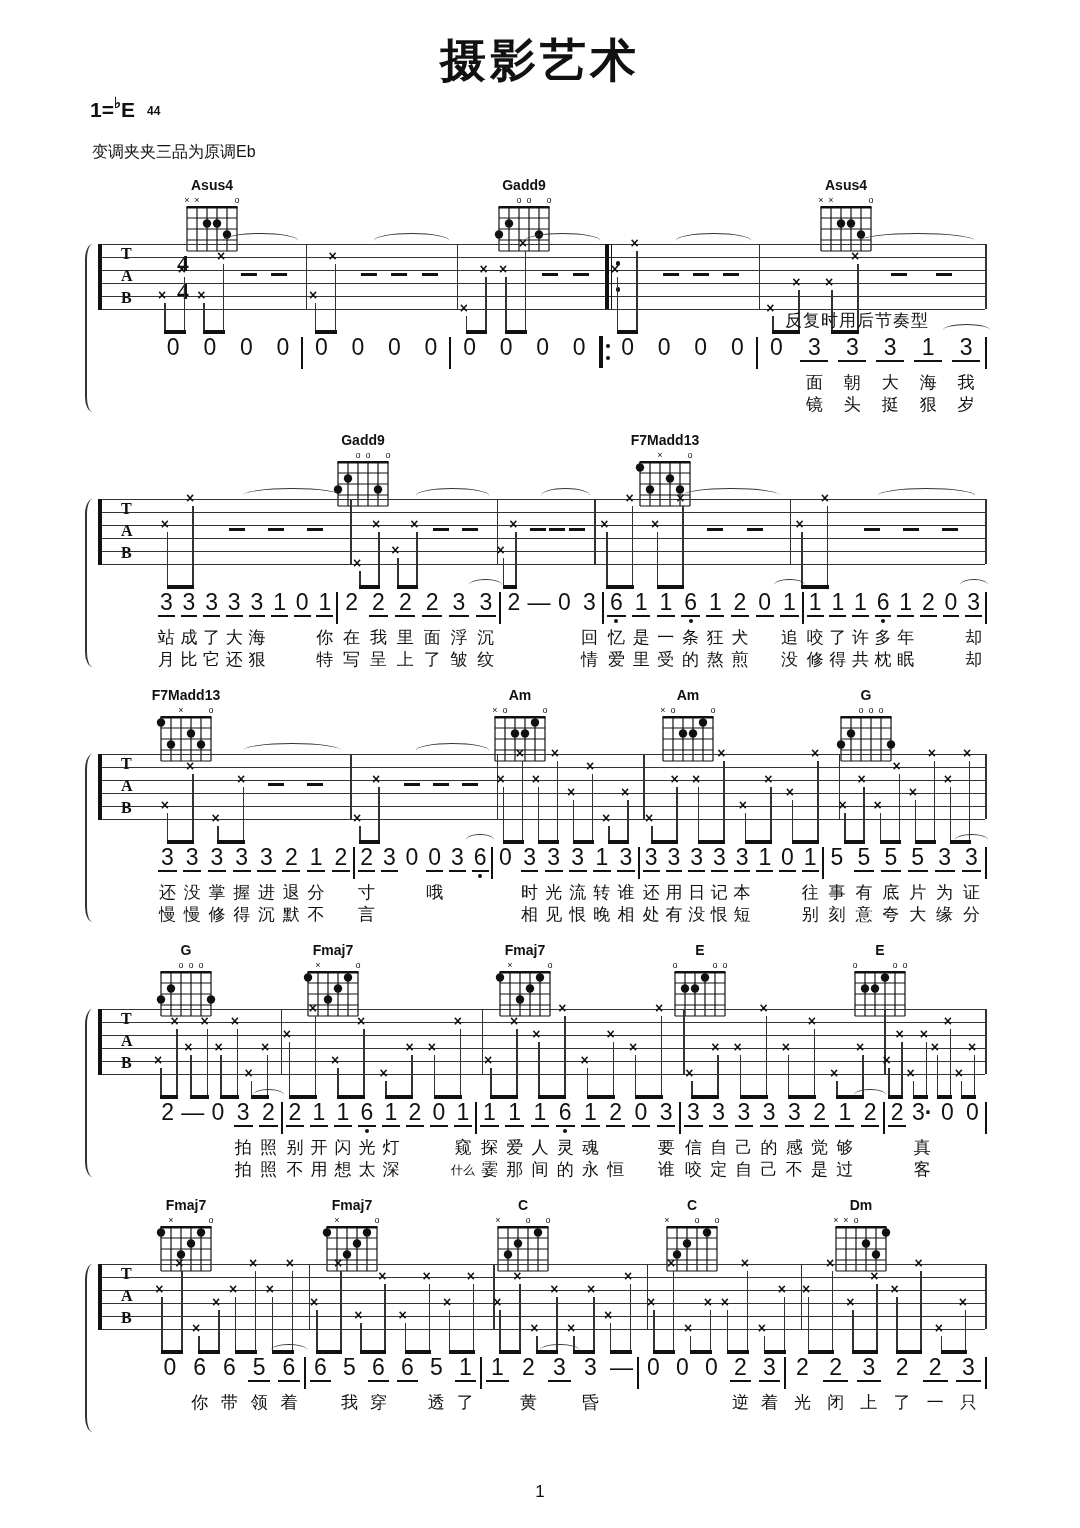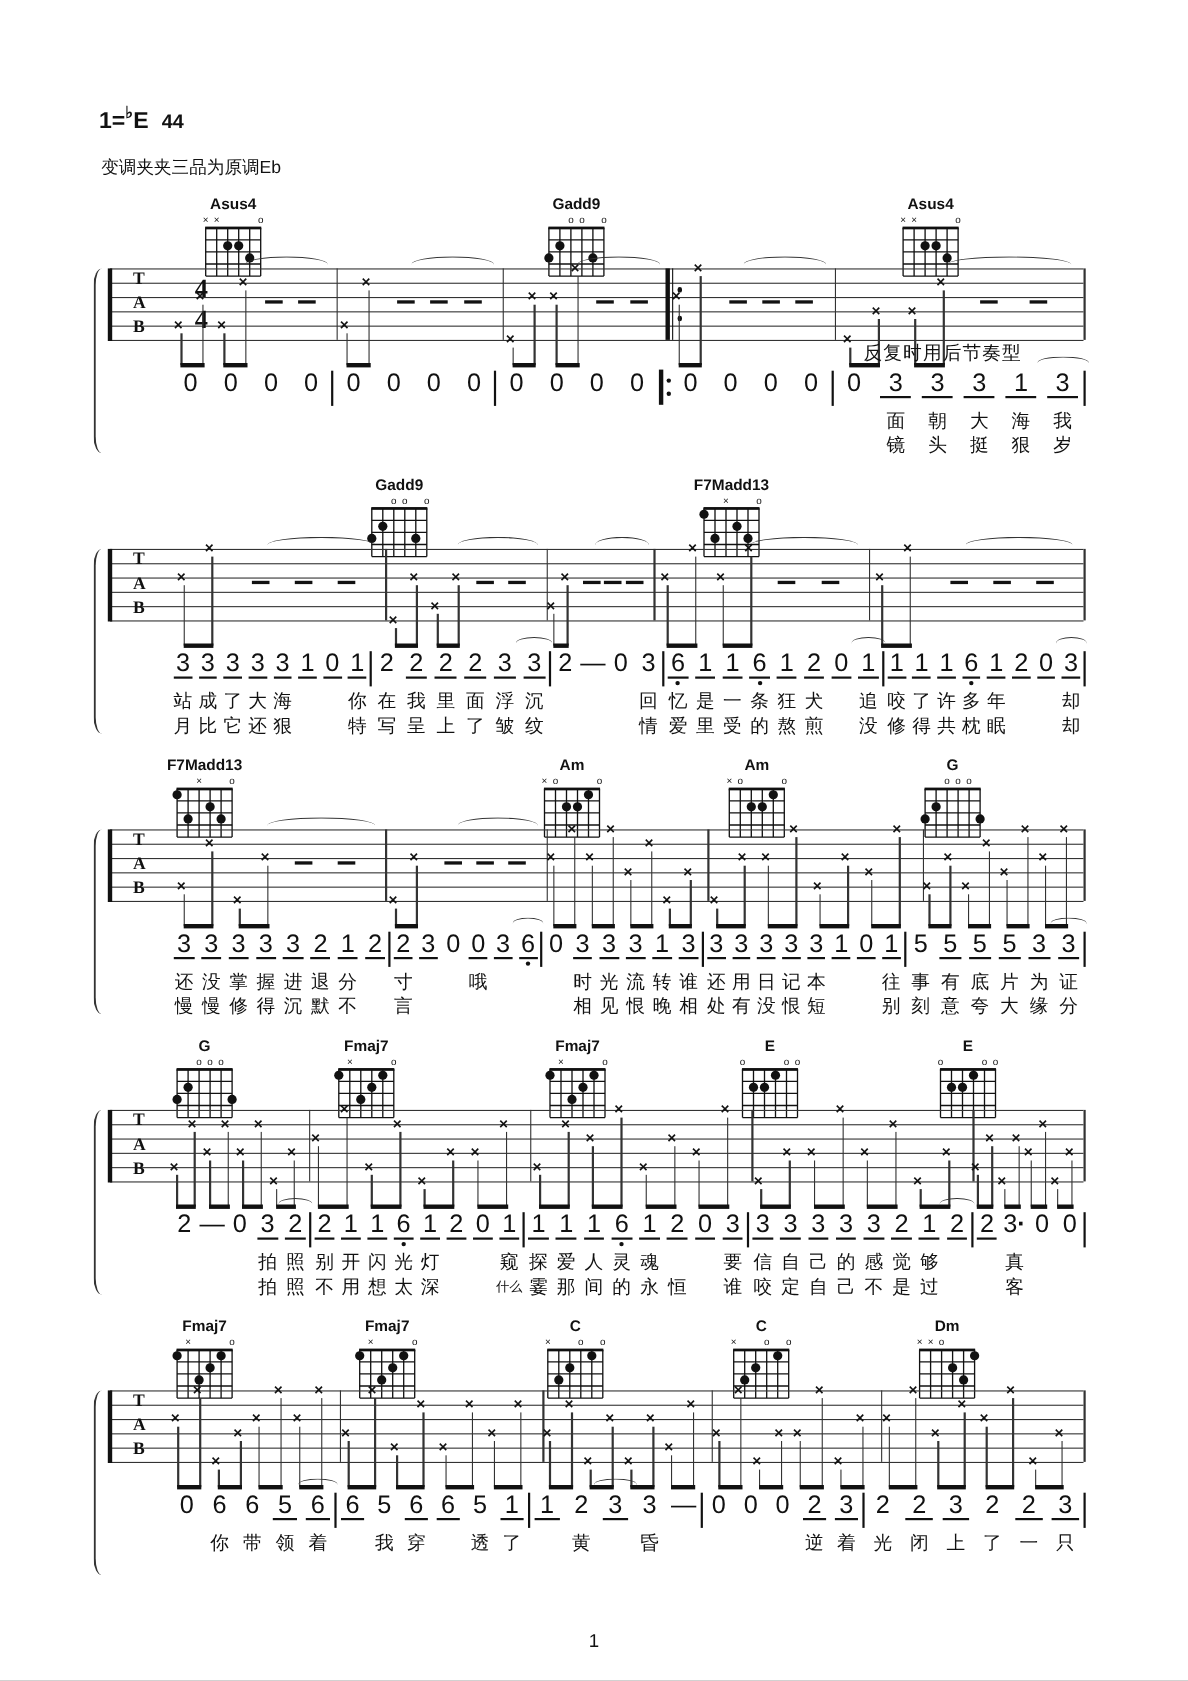--- a/index.html
+++ b/index.html
@@ -5,21 +5,21 @@
   html,body{margin:0;padding:0;background:#888;}
   #page{position:relative;width:1080px;height:1528px;background:#fff;margin:0 auto;
         font-family:"Liberation Sans",sans-serif;color:#111;overflow:hidden;}
   .title{position:absolute;top:30px;left:0;width:100%;text-align:center;
          font-size:46px;font-weight:bold;letter-spacing:4px;}
   .artist{position:absolute;top:108px;left:0;width:100%;text-align:center;
           font-size:31px;font-weight:bold;letter-spacing:3px;}
   .keyblock{position:absolute;left:90px;top:98px;font-size:21px;font-weight:bold;}
   .flat{position:relative;top:-9px;font-size:15px;}
   .tsfrac{display:inline-block;vertical-align:middle;margin-left:12px;text-align:left;
-          font-size:18px;line-height:14px;font-weight:bold;}
+          font-size:12px;line-height:14px;font-weight:bold;}
   .tsfrac .fline{height:1.5px;background:#111;width:14px;margin:1px auto;}
   .capo{position:absolute;left:92px;top:142px;font-size:16px;}
   .pageno{position:absolute;bottom:26px;left:0;width:100%;text-align:center;font-size:17px;}
 
   .sys{position:absolute;left:85px;width:910px;height:250px;}
   .chordbox{position:absolute;width:70px;text-align:center;}
   .chordbox .cname{font-size:14px;font-weight:bold;height:15px;line-height:15px;}
   .staff{position:absolute;left:0;top:66px;width:900px;height:65px;}
   .sline{position:absolute;left:15px;width:885px;height:1.2px;background:#333;}
   .brk{position:absolute;left:13px;top:0;width:3.5px;height:66px;background:#111;}
@@ -57,20 +57,21 @@
   .jrep{width:12px;position:relative;height:36px;flex:0 0 auto;}
   .jrep .b1{position:absolute;left:2px;top:2px;width:4px;height:32px;background:#111;}
   .jrep .d1,.jrep .d2{position:absolute;left:9px;width:4px;height:4px;border-radius:50%;background:#111;}
   .jrep .d1{top:10px;} .jrep .d2{top:22px;}
   .anno{position:absolute;top:131px;left:700px;font-size:17px;letter-spacing:1px;}
 </style>
 </head>
 <body>
 
 <div id="page">
+  <div class="title">摄影艺术</div>
   <div class="keyblock"><span>1=</span><span class="flat">♭</span><span>E</span><span class="tsfrac"><span>4</span><span class="fline"></span><span>4</span></span></div>
   <div class="capo">变调夹夹三品为原调Eb</div>
   <div id="score">
       <div class="sys" style="top: 178px;">
         <div class="chordbox" style="left: 92px; top: 0px;">
           <div class="cname">Asus4</div>
           <div><svg width="70" height="62" viewBox="0 0 70 62">
               <rect x="9.5" y="13" width="51" height="2.5" fill="#111"></rect>
               <line x1="10" y1="14" x2="10" y2="58" stroke="#111" stroke-width="1.2"></line>
               <line x1="20" y1="14" x2="20" y2="58" stroke="#111" stroke-width="1.2"></line>

